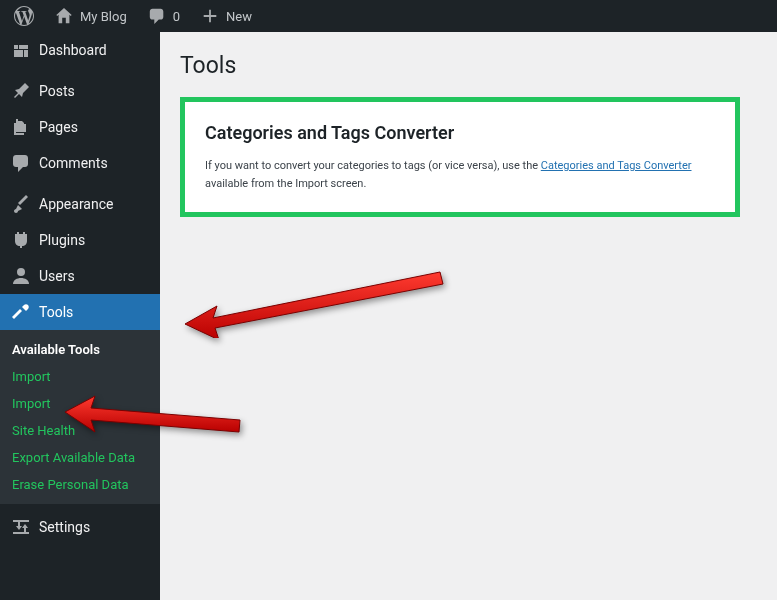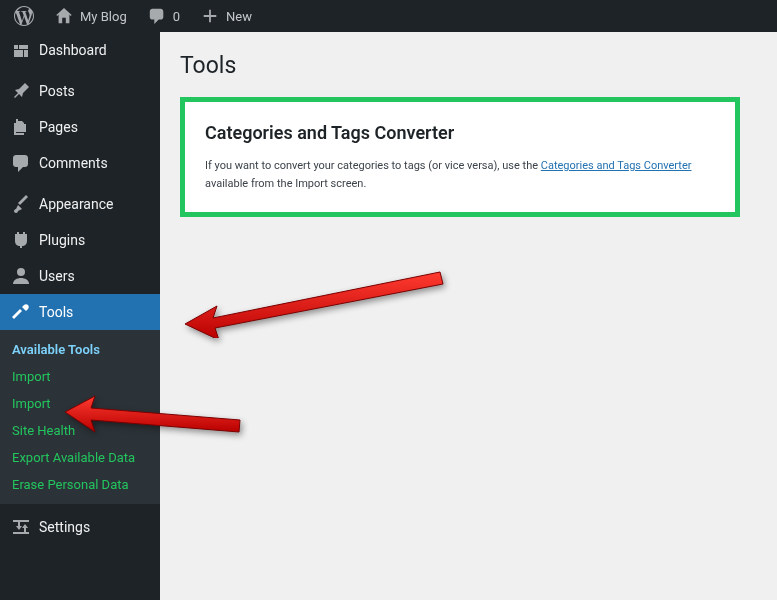--- a/index.html
+++ b/index.html
@@ -67,21 +67,21 @@
 .menu-icon { width: 20px; height: 20px; fill: #a7aaad; flex-shrink: 0; display: inline-flex; align-items: center; justify-content: center; }
 .menu-item.current .menu-icon { fill: #fff; }
 .menu-separator { height: 5px; }
 .submenu { background: #2c3338; padding: 6px 0; }
 .submenu-item {
   padding: 6px 12px;
   font-size: 13px;
   color: #22c55e;
   cursor: pointer;
 }
-.submenu-item.active { color: #7dd3fc; font-weight: 600; }
+.submenu-item.active { color: #ffffff; font-weight: 600; }
 
 
 .content {
   flex: 1;
   padding: 20px;
   position: relative;
   background: #f0f0f1;
 }
 h1.page-title {
   font-size: 23px;

